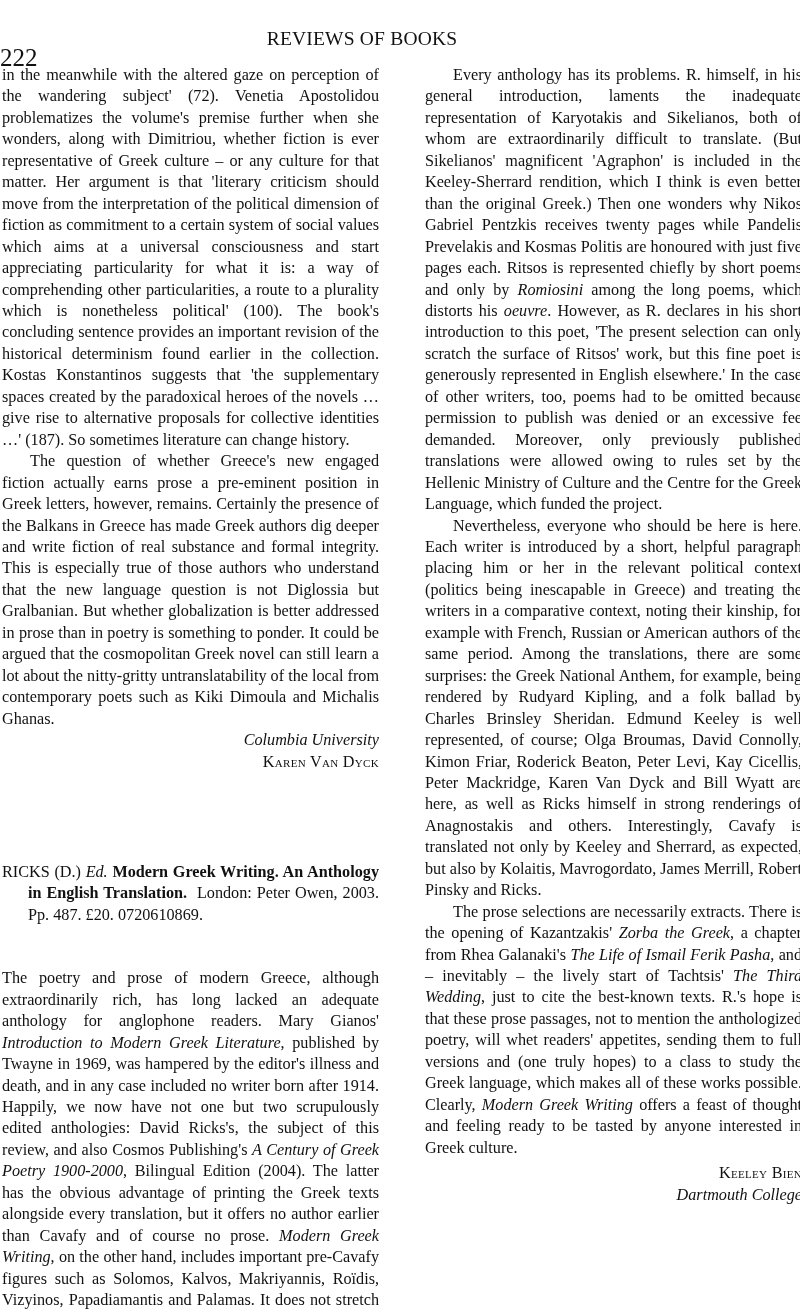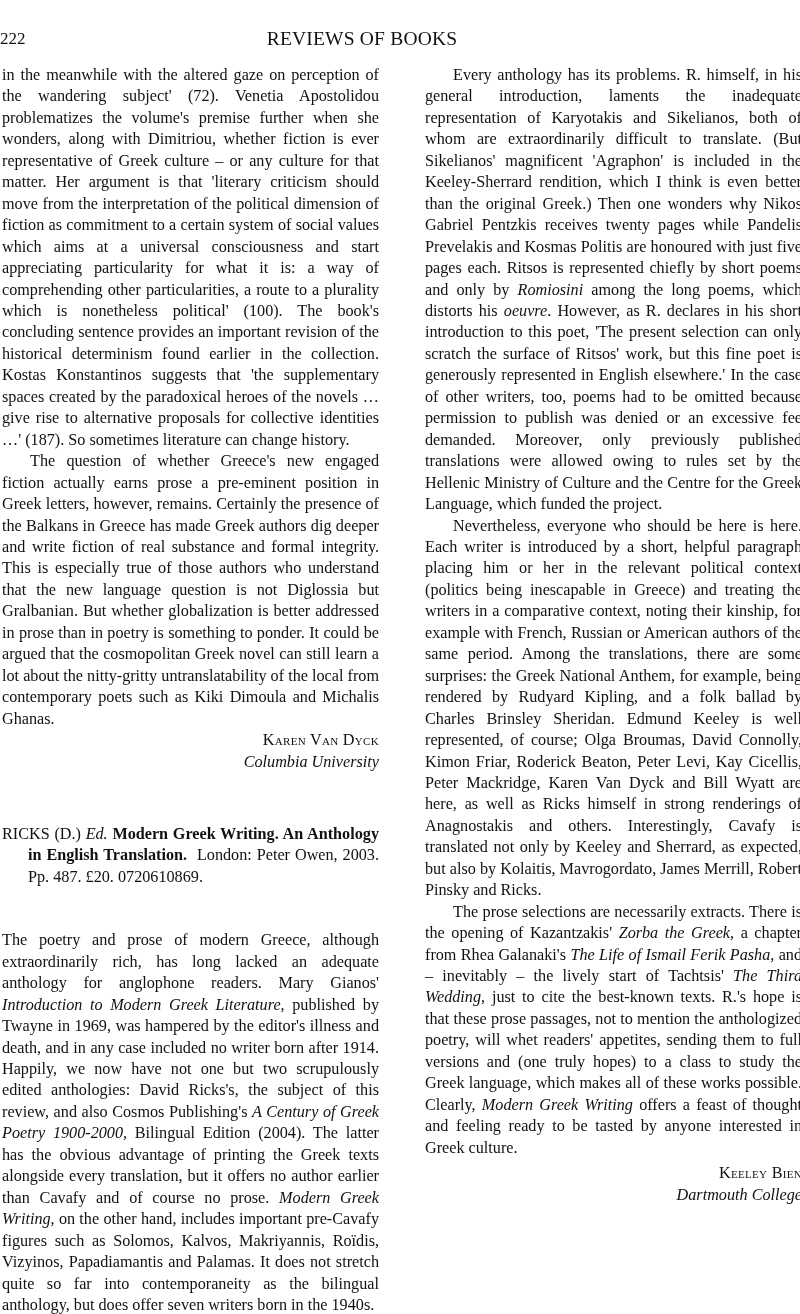--- a/index.html
+++ b/index.html
@@ -5,57 +5,57 @@
   html, body { margin: 0; padding: 0; background: #ffffff; }
   body {
     width: 800px; height: 1314px; position: relative; overflow: hidden;
     font-family: "Liberation Serif", "DejaVu Serif", serif;
     color: #111111;
   }
   .page-header {
     position: absolute; left: 0; top: 28px; width: 800px; height: 30px;
   }
   .page-number {
-    position: absolute; left: 0; top: 1px; font-size: 17px;
+    position: absolute; left: 0; top: 16px; font-size: 25px;
   }
   .running-head {
     position: absolute; left: 0; width: 724px; top: 0; text-align: center;
     font-size: 19.5px; letter-spacing: 0.2px;
   }
   .col {
     position: absolute; top: 65px; font-size: 16.2px; line-height: 21.45px;
     text-align: justify; hyphens: manual;
   }
   .col-left { left: 2px; width: 377px; }
   .col-right { left: 425px; width: 377px; }
   p { margin: 0; }
   .indent { text-indent: 28px; }
   .signature { text-align: right; margin: 0; }
   .sc { font-variant: small-caps; letter-spacing: 0.3px; }
   .it { font-style: italic; }
   .b { font-weight: bold; }
   .biblio {
-    margin-top: 51px; padding-left: 26px; text-indent: -26px;
+    margin-top: 89px; padding-left: 26px; text-indent: -26px;
     text-align: justify;
   }
   .review-body { margin-top: 42px; }
 </style>
 </head>
 <body>
 
 <div class="page-header">
   <span class="page-number">222</span>
   <div class="running-head">REVIEWS OF BOOKS</div>
 </div>
 
 <div class="col col-left">
   <p>in the meanwhile with the altered gaze on perception of the wandering subject' (72).  Venetia Apostolidou problematizes the volume's premise further when she wonders, along with Dimitriou, whether fiction is ever representative of Greek culture – or any culture for that matter.  Her argument is that 'literary criticism should move from the interpretation of the political dimension of fiction as commitment to a certain system of social values which aims at a universal consciousness and start appreciating particularity for what it is: a way of comprehending other particularities, a route to a plurality which is nonetheless political' (100).  The book's concluding sentence provides an important revision of the historical determinism found earlier in the collection. Kostas Konstantinos suggests that 'the supplementary spaces created by the paradoxical heroes of the novels … give rise to alternative proposals for collective identities …' (187).  So sometimes literature can change history.</p>
   <p class="indent">The question of whether Greece's new engaged fiction actually earns prose a pre-eminent position in Greek letters, however, remains.  Certainly the presence of the Balkans in Greece has made Greek authors dig deeper and write fiction of real substance and formal integrity.  This is especially true of those authors who understand that the new language question is not Diglossia but Gralbanian.  But whether globalization is better addressed in prose than in poetry is something to ponder.  It could be argued that the cosmopolitan Greek novel can still learn a lot about the nitty-gritty untranslatability of the local from contemporary poets such as Kiki Dimoula and Michalis Ghanas.</p>
+  <p class="signature it">Columbia University</p>
   <p class="signature sc">Karen Van Dyck</p>
-  <p class="signature it">Columbia University</p>
 
   <p class="biblio"><span>RICKS (D.)</span> <span class="it">Ed.</span> <span class="b">Modern Greek Writing. An Anthology in English Translation.</span>&nbsp; <span>London: Peter Owen, 2003. Pp. 487. £20. 0720610869.</span></p>
 
   <p class="review-body"><span>The poetry and prose of modern Greece, although extraordinarily rich, has long lacked an adequate anthology for anglophone readers.  Mary Gianos' </span><span class="it">Introduction to Modern Greek Literature</span><span>, published by Twayne in 1969, was hampered by the editor's illness and death, and in any case included no writer born after 1914.  Happily, we now have not one but two scrupulously edited anthologies: David Ricks's, the subject of this review, and also Cosmos Publishing's </span><span class="it">A Century of Greek Poetry 1900-2000</span><span>, Bilingual Edition (2004). The latter has the obvious advantage of printing the Greek texts alongside every translation, but it offers no author earlier than Cavafy and of course no prose. </span><span class="it">Modern Greek Writing</span><span>, on the other hand, includes important pre-Cavafy figures such as Solomos, Kalvos, Makriyannis, Roïdis, Vizyinos, Papadiamantis and Palamas.  It does not stretch quite so far into contemporaneity as the bilingual anthology, but does offer seven writers born in the 1940s.</span></p>
 </div>
 
 <div class="col col-right">
   <p class="indent"><span>Every anthology has its problems.  R. himself, in his general introduction, laments the inadequate representation of Karyotakis and Sikelianos, both of whom are extraordinarily difficult to translate.  (But Sikelianos' magnificent 'Agraphon' is included in the Keeley-Sherrard rendition, which I think is even better than the original Greek.)  Then one wonders why Nikos Gabriel Pentzkis receives twenty pages while Pandelis Prevelakis and Kosmas Politis are honoured with just five pages each.  Ritsos is represented chiefly by short poems and only by </span><span class="it">Romiosini</span><span> among the long poems, which distorts his </span><span class="it">oeuvre</span><span>.  However, as R. declares in his short introduction to this poet, 'The present selection can only scratch the surface of Ritsos' work, but this fine poet is generously represented in English elsewhere.'  In the case of other writers, too, poems had to be omitted because permission to publish was denied or an excessive fee demanded.  Moreover, only previously published translations were allowed owing to rules set by the Hellenic Ministry of Culture and the Centre for the Greek Language, which funded the project.</span></p>
   <p class="indent">Nevertheless, everyone who should be here is here. Each writer is introduced by a short, helpful paragraph placing him or her in the relevant political context (politics being inescapable in Greece) and treating the writers in a comparative context, noting their kinship, for example with French, Russian or American authors of the same period.  Among the translations, there are some surprises: the Greek National Anthem, for example, being rendered by Rudyard Kipling, and a folk ballad by Charles Brinsley Sheridan.  Edmund Keeley is well represented, of course; Olga Broumas, David Connolly, Kimon Friar, Roderick Beaton, Peter Levi, Kay Cicellis, Peter Mackridge, Karen Van Dyck and Bill Wyatt are here, as well as Ricks himself in strong renderings of Anagnostakis and others.  Interestingly, Cavafy is translated not only by Keeley and Sherrard, as expected, but also by Kolaitis, Mavrogordato, James Merrill, Robert Pinsky and Ricks.</p>
   <p class="indent"><span>The prose selections are necessarily extracts.  There is the opening of Kazantzakis' </span><span class="it">Zorba the Greek</span><span>, a chapter from Rhea Galanaki's </span><span class="it">The Life of Ismail Ferik Pasha</span><span>, and – inevitably – the lively start of Tachtsis' </span><span class="it">The Third Wedding</span><span>, just to cite the best-known texts. R.'s hope is that these prose passages, not to mention the anthologized poetry, will whet readers' appetites, sending them to full versions and (one truly hopes) to a class to study the Greek language, which makes all of these works possible.  Clearly, </span><span class="it">Modern Greek Writing</span><span> offers a feast of thought and feeling ready to be tasted by anyone interested in Greek culture.</span></p>

